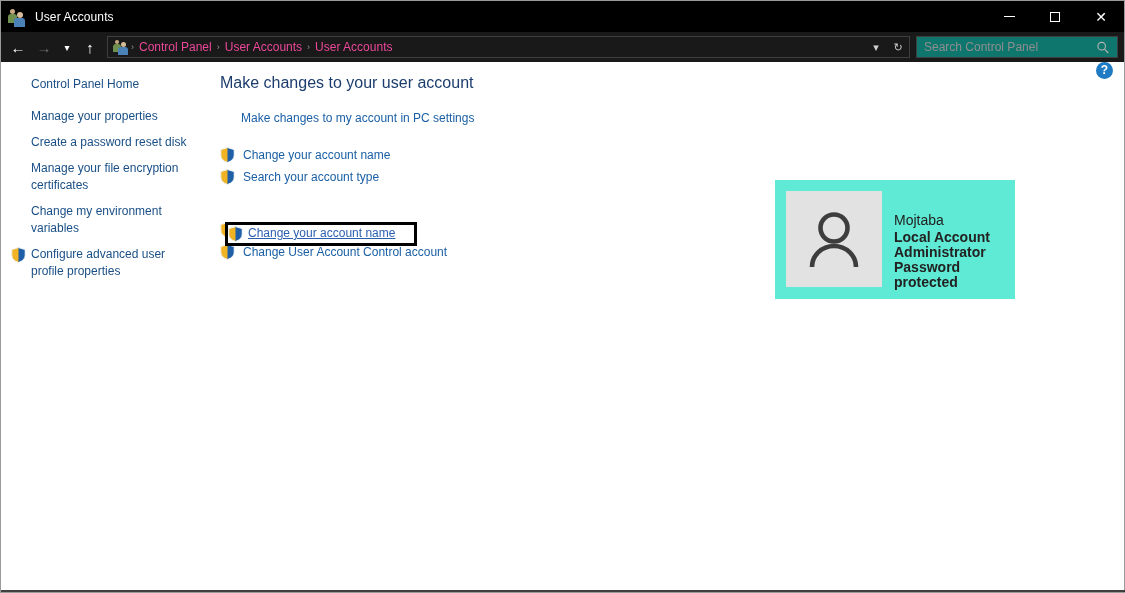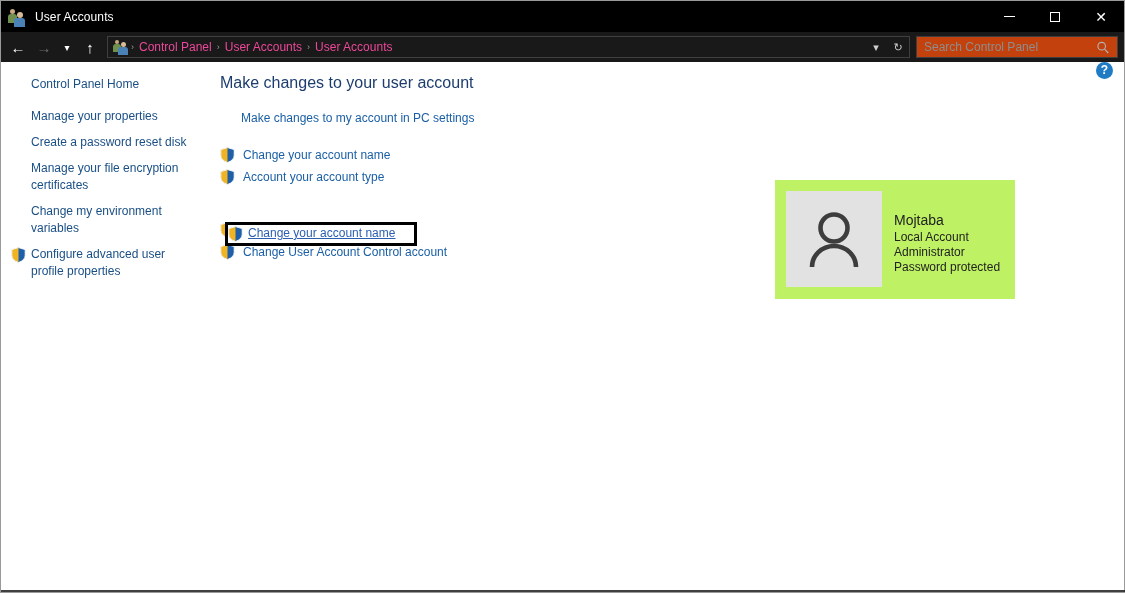--- a/index.html
+++ b/index.html
@@ -170,21 +170,21 @@
     display: flex; align-items: center; justify-content: center;
     color: #cfcfcf;
     font-size: 11px;
   }
   #searchbox {
     width: 202px;
     height: 22px;
     margin-left: 6px;
     margin-right: 2px;
     border: 1px solid #3f3f3f;
-    background: #c2410c;
+    background: #0f766e;
     box-sizing: border-box;
     display: flex;
     align-items: center;
     flex: 0 0 auto;
     position: relative;
   }
   #search-input {
     border: none;
     outline: none;
     background: transparent;
@@ -314,21 +314,21 @@
     left: 227px; top: 164px;
     width: 15px; height: 16px;
     z-index: 6;
   }
 
   
   #account-card {
     position: absolute;
     left: 564px; top: 118px;
     width: 240px; height: 119px;
-    background: #bef264;
+    background: #5eead4;
   }
   #avatar-tile {
     position: absolute;
     left: 11px; top: 11px;
     width: 96px; height: 96px;
     background: #e2e2e2;
   }
   #avatar-icon {
     position: absolute;
     left: 22px; top: 20px;
@@ -338,23 +338,24 @@
     position: absolute;
     left: 119px; top: 31px;
   }
   #account-name {
     font-size: 14px;
     color: #222222;
     line-height: 18px;
     margin-bottom: 1px;
   }
   .account-meta {
-    font-size: 12px;
+    font-size: 14px;
     color: #222222;
     line-height: 15px;
+    font-weight: bold;
   }
 
   
   #taskbar-sliver {
     position: absolute;
     left: 0; bottom: 0;
     width: 1125px;
     height: 2px;
     background: #1d1d1d;
     opacity: 0.85;
@@ -470,21 +471,21 @@
             <path d="M7.5 0.6 L14.2 2.6 L14.2 8.2 Q14.2 13.2 7.5 15.5 Q0.8 13.2 0.8 8.2 L0.8 2.6 Z" fill="none" stroke="#ffffff" stroke-width="0.9"></path>
           </svg>
           <span class="task-link">Change your account name</span>
         </div>
         <div class="task-row">
           <svg class="task-shield" viewBox="0 0 15 16">
             <path d="M7.5 0.6 L14.2 2.6 L14.2 8.2 Q14.2 13.2 7.5 15.5 Q0.8 13.2 0.8 8.2 L0.8 2.6 Z" fill="#1f5fa8"></path>
             <path d="M7.5 0.6 L0.8 2.6 L0.8 8.2 Q0.8 13.2 7.5 15.5 Z" fill="#f0b323"></path>
             <path d="M7.5 0.6 L14.2 2.6 L14.2 8.2 Q14.2 13.2 7.5 15.5 Q0.8 13.2 0.8 8.2 L0.8 2.6 Z" fill="none" stroke="#ffffff" stroke-width="0.9"></path>
           </svg>
-          <span class="task-link">Account your account type</span>
+          <span class="task-link">Search your account type</span>
         </div>
       </div>
 
       <div class="task-list" id="task-group-2">
         <div class="task-row">
           <svg class="task-shield" viewBox="0 0 15 16">
             <path d="M7.5 0.6 L14.2 2.6 L14.2 8.2 Q14.2 13.2 7.5 15.5 Q0.8 13.2 0.8 8.2 L0.8 2.6 Z" fill="#1f5fa8"></path>
             <path d="M7.5 0.6 L0.8 2.6 L0.8 8.2 Q0.8 13.2 7.5 15.5 Z" fill="#f0b323"></path>
             <path d="M7.5 0.6 L14.2 2.6 L14.2 8.2 Q14.2 13.2 7.5 15.5 Q0.8 13.2 0.8 8.2 L0.8 2.6 Z" fill="none" stroke="#ffffff" stroke-width="0.9"></path>
           </svg>

